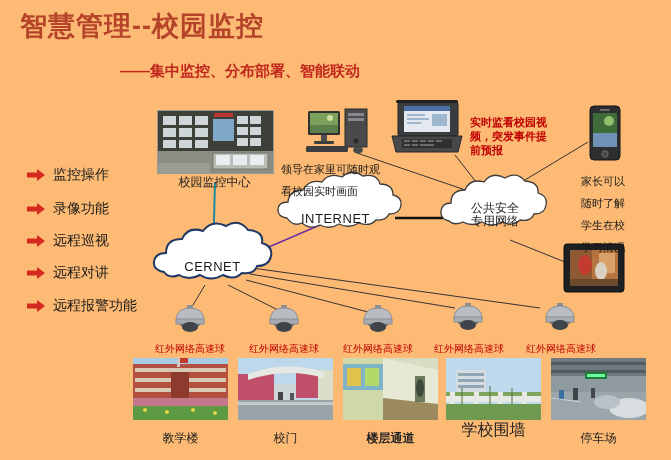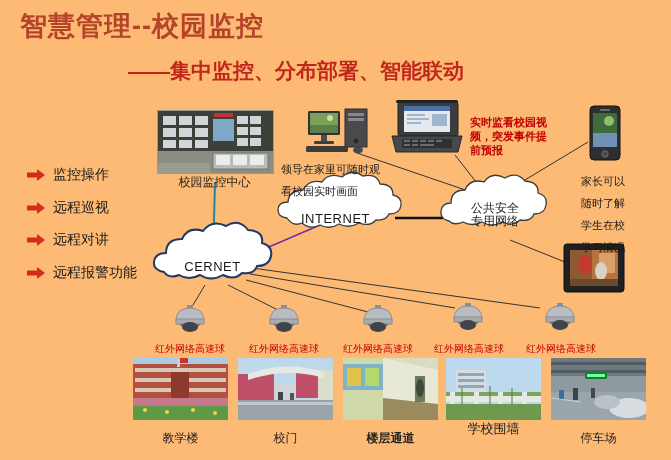--- a/index.html
+++ b/index.html
@@ -12,22 +12,22 @@
   }
   #slide{position:absolute;left:0;top:0;width:671px;height:460px;overflow:hidden;background:#fdba74;}
 
   
   .title{
     position:absolute;left:20px;top:10px;
     font-size:27px;line-height:32px;font-weight:700;
     color:#b5432a;letter-spacing:1px;white-space:nowrap;
   }
   .subtitle{
-    position:absolute;left:128px;top:58px;
-    font-size:21px;line-height:26px;font-weight:700;
+    position:absolute;left:120px;top:58px;
+    font-size:15px;line-height:26px;font-weight:700;
     color:#c0261b;white-space:nowrap;
   }
 
   
   .bullets{position:absolute;left:26px;top:158px;width:140px;}
   .bullet-row{position:relative;height:30px;display:flex;align-items:center;}
   .arrow-icon{width:20px;height:14px;flex:0 0 20px;margin-right:7px;display:block;}
   .bullet-label{font-size:14px;color:#1a1a1a;white-space:nowrap;font-weight:400;}
 
   
@@ -85,20 +85,26 @@
 
   <div class="bullets">
 
     <div class="bullet-row" style="height:34px;">
       <svg class="arrow-icon" viewBox="0 0 20 14">
         <path d="M1 4.5 H11 V1 L19 7 L11 13 V9.5 H1 Z" fill="#d42a20"></path>
       </svg>
       <span class="bullet-label">监控操作</span>
     </div>
 
+    <div class="bullet-row" style="height:33px;">
+      <svg class="arrow-icon" viewBox="0 0 20 14">
+        <path d="M1 4.5 H11 V1 L19 7 L11 13 V9.5 H1 Z" fill="#d42a20"></path>
+      </svg>
+      <span class="bullet-label">录像功能</span>
+    </div>
 
     <div class="bullet-row" style="height:31px;">
       <svg class="arrow-icon" viewBox="0 0 20 14">
         <path d="M1 4.5 H11 V1 L19 7 L11 13 V9.5 H1 Z" fill="#d42a20"></path>
       </svg>
       <span class="bullet-label">远程巡视</span>
     </div>
 
     <div class="bullet-row" style="height:34px;">
       <svg class="arrow-icon" viewBox="0 0 20 14">
@@ -385,16 +391,16 @@
       <rect x="8" y="32" width="5" height="10" fill="#3a6fa0"></rect>
       <g stroke="#c9d2d5" stroke-width="1">
           <line x1="0" y1="40" x2="30" y2="44"></line>
         </g>
     </svg>
   </div>
 
   <div class="cap" style="left:133px;top:430px;width:95px;font-size:12px;">教学楼</div>
   <div class="cap" style="left:238px;top:430px;width:95px;font-size:12px;">校门</div>
   <div class="cap" style="left:343px;top:430px;width:95px;font-size:12px;font-weight:bold;">楼层通道</div>
-  <div class="cap" style="left:446px;top:420px;width:95px;font-size:13px;">学校围墙</div>
+  <div class="cap" style="left:446px;top:420px;width:95px;font-size:16px;">学校围墙</div>
   <div class="cap" style="left:551px;top:430px;width:95px;font-size:12px;">停车场</div>
 
 </div>
 
 </body></html>

